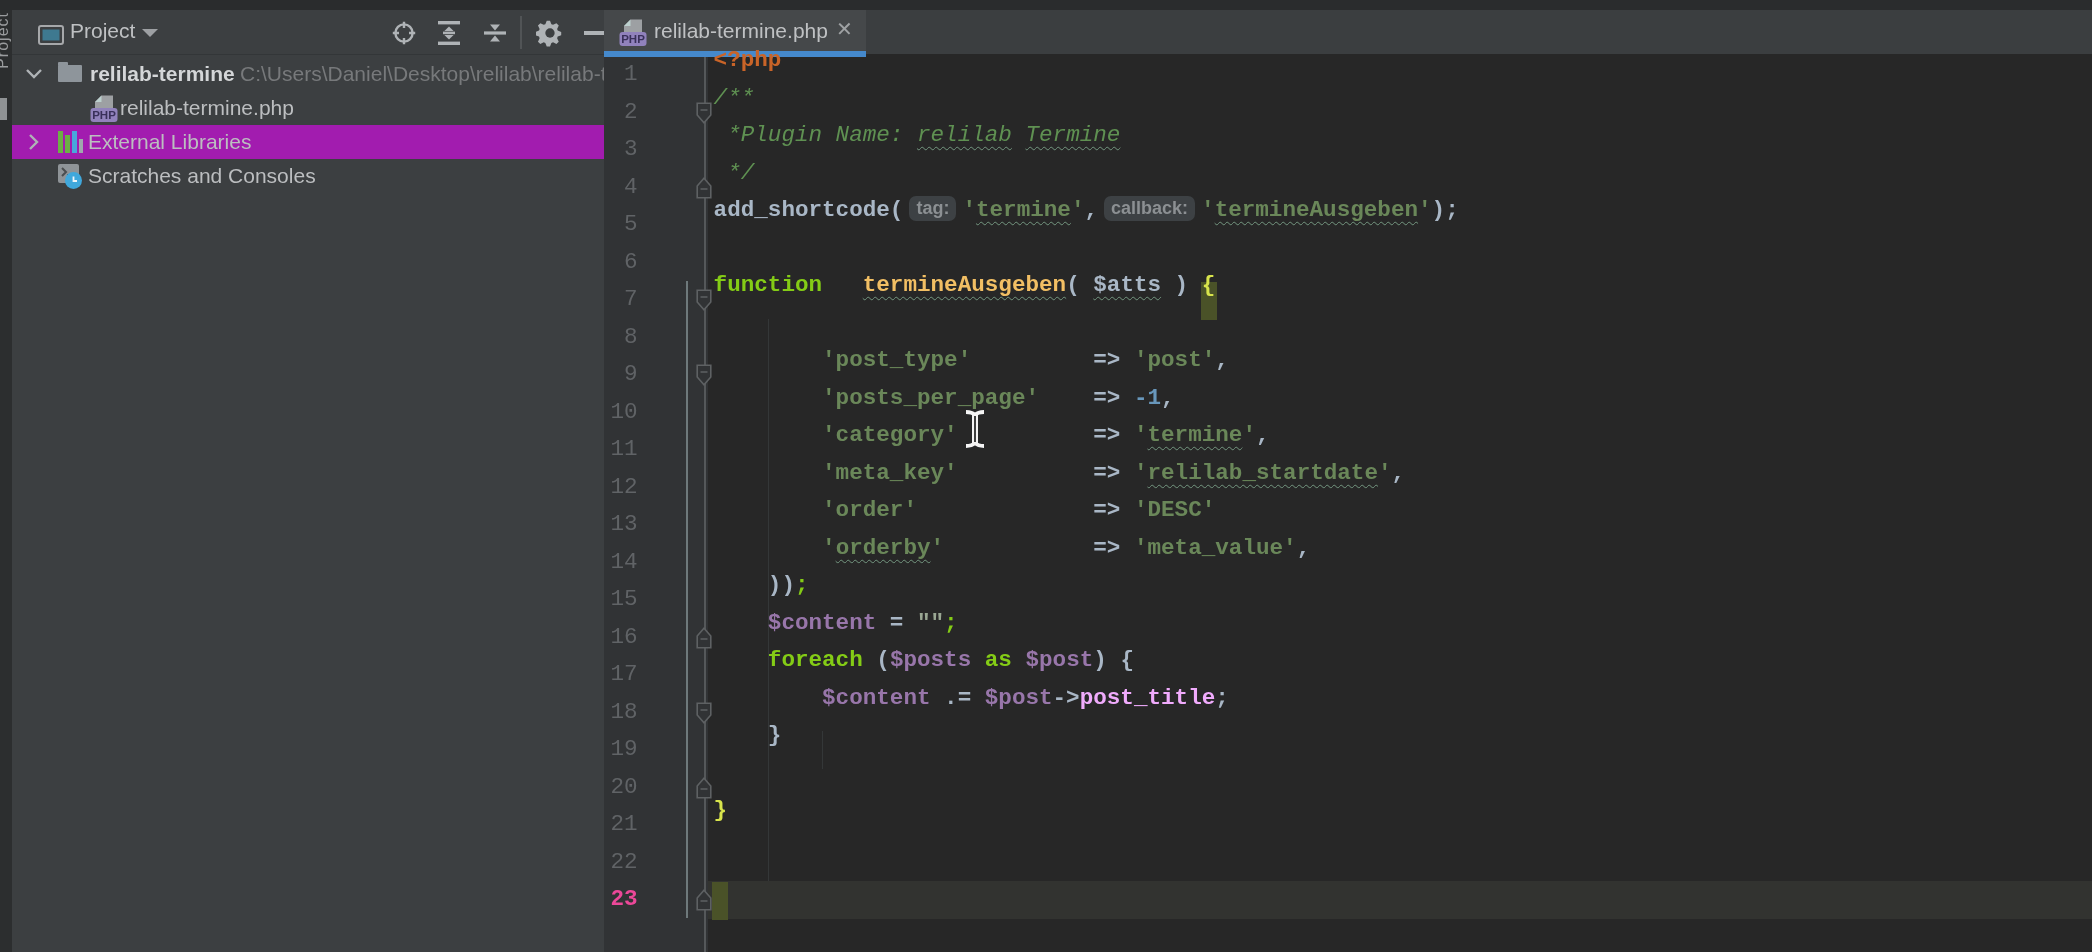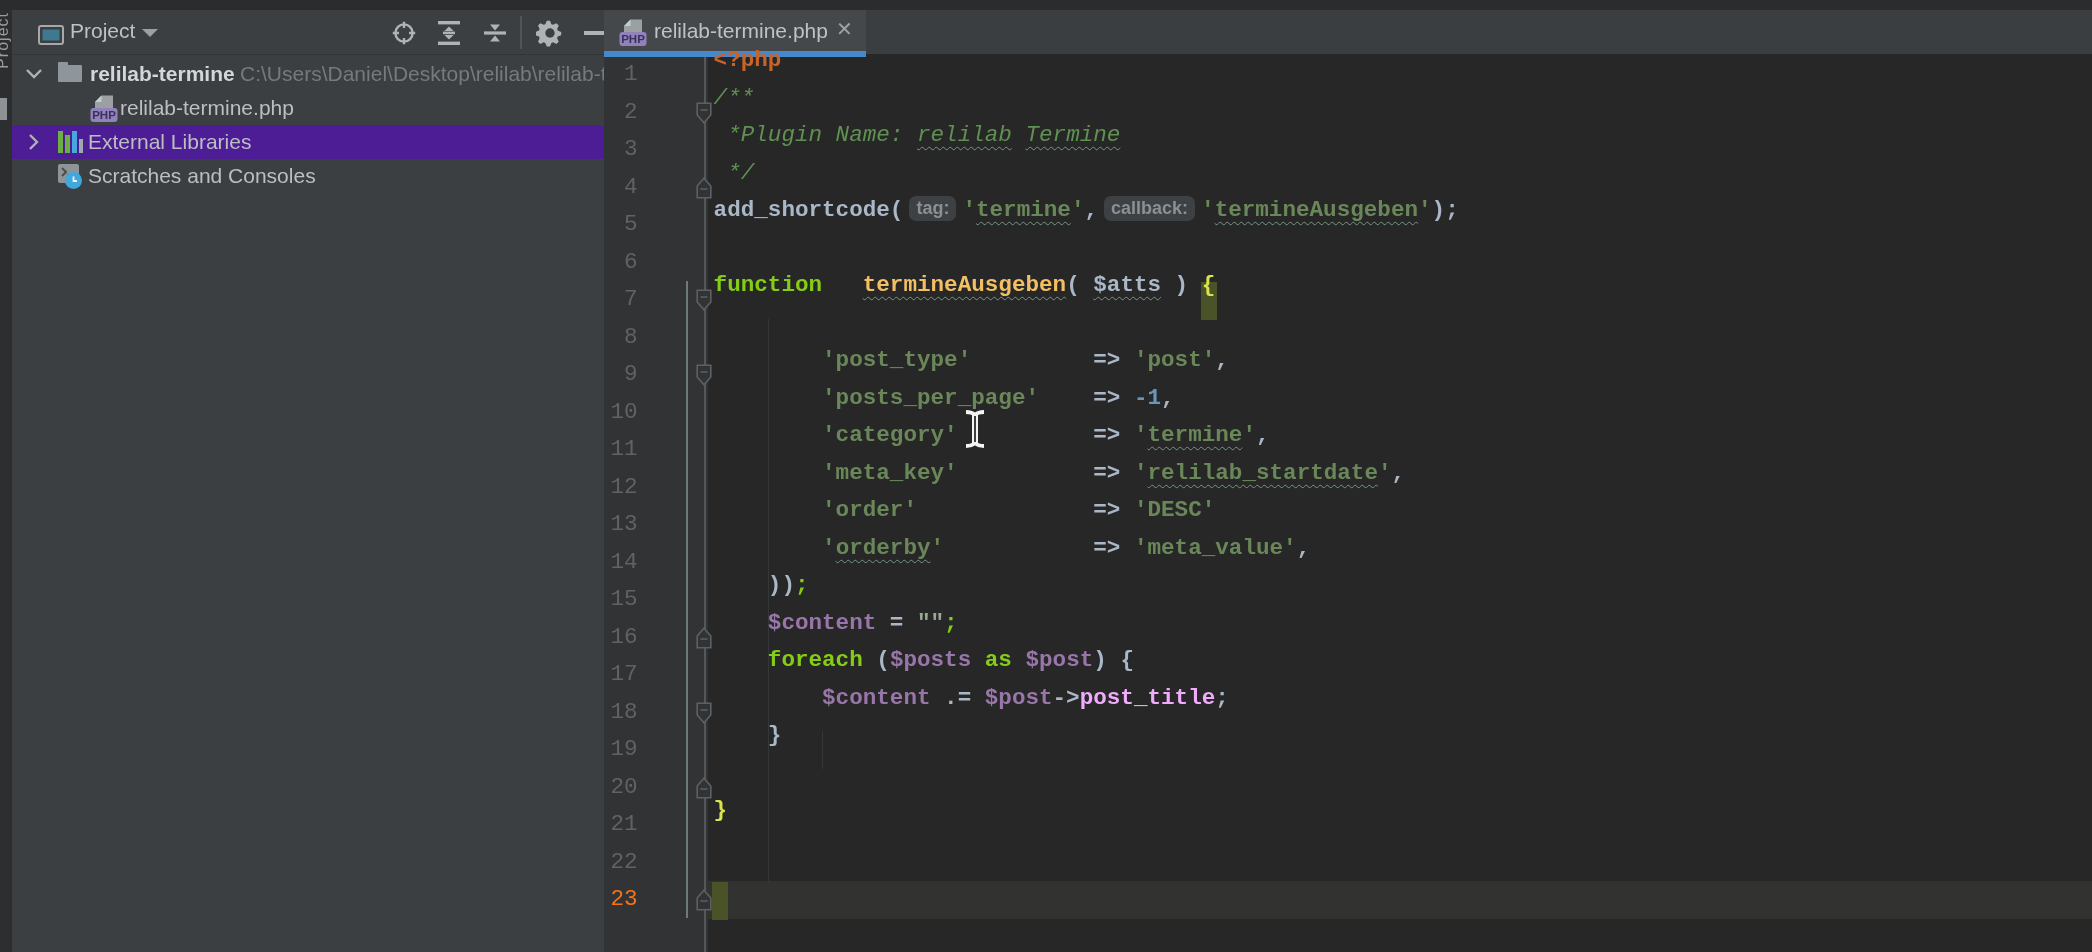--- a/index.html
+++ b/index.html
@@ -24,21 +24,21 @@
   #tabtxt{left:654px;top:19px;color:#BFC1C3;font-size:21px;}
   #tabx{left:836px;top:17px;color:#9FA2A4;font-size:20px;}
   #gutter{left:604px;top:57px;width:104px;height:895px;background:#313335;}
   #foldline{left:704px;top:57px;width:2px;height:895px;background:#55585A;}
   #activeline{left:686px;top:281px;width:1.7px;height:637px;background:#6E797B;}
   #caretrow{left:708px;top:881.3px;width:1384px;height:37.5px;background:#323330;}
   .ig{position:absolute;width:1px;background:#343738;}
   #numcol{left:604px;top:56.25px;width:33.6px;}
   .ln{height:37.5px;line-height:37.5px;text-align:right;color:#606366;
        font-family:"Liberation Mono",monospace;font-size:22.6px;}
-  .ln.cur{color:#f97316;font-weight:normal;}
+  .ln.cur{color:#ec4899;font-weight:bold;}
   .fm{position:absolute;left:696px;}
   #code{left:713.6px;top:42px;font-family:"Liberation Mono",monospace;font-size:22.6px;font-weight:bold;}
   .cl{height:37.5px;line-height:37.5px;white-space:pre;}
   .d{color:#A9B7C6;} .k{color:#84cc16;} .s{color:#6A8759;} .q{color:#9AA793;} .v{color:#9876AA;}
   .n{color:#6897BB;} .c{color:#5F9152;font-style:italic;font-weight:normal;} .f{color:#F2BF64;}
   .p{color:#f0abfc;} .t{color:#C96428;}
   .b{color:#D8E44C;} .b2{color:#D8E44C;}
   .w{text-decoration:underline wavy #739680;text-decoration-thickness:1.3px;
       text-underline-offset:5px;text-decoration-skip-ink:none;}
   .hint{display:inline-block;background:#3D4144;color:#8C9093;border-radius:7px;
@@ -99,21 +99,21 @@
   </div>
   <div class="row" style="top:81px">
     <span style="position:absolute;left:78px;top:4px"><span style="position:relative;display:inline-block;width:26px;height:28px"><svg width="28" height="28" viewBox="0 0 28 28" style="position:absolute;left:0;top:0">
   <path d="M11.5,0.5 H23 V13 H5 V7 Z" fill="#9DA0A3"></path>
   <path d="M5,7 L11.5,0.5 V7 Z" fill="#BCD0CE"></path>
   <rect x="0.5" y="13" width="27" height="14" rx="3" fill="#9182BC"></rect>
   <text x="14" y="24" font-family="Liberation Sans,sans-serif" font-size="11.5" font-weight="bold" fill="#39305A" text-anchor="middle">PHP</text>
 </svg></span></span>
     <span class="lbl" style="left:108px">relilab-termine.php</span>
   </div>
-  <div class="row" style="top:115px;background:#4c1d95">
+  <div class="row" style="top:115px;background:#a21caf">
     <svg style="position:absolute;left:16px;top:8px" width="12" height="18" viewBox="0 0 12 18" fill="none" stroke="#AFB3B6" stroke-width="2.4">
         <path d="M2,2 L9,9 L2,16"></path>
       </svg>
     <div style="position:absolute;left:46px;top:6px;width:5px;height:22px;background:#6CAF45"></div>
     <div style="position:absolute;left:53px;top:10px;width:5px;height:18px;background:#6CAF45"></div>
     <div style="position:absolute;left:60px;top:6px;width:5px;height:22px;background:#48A7DC"></div>
     <div style="position:absolute;left:67px;top:14px;width:4px;height:14px;background:#9FA8AD"></div>
     <span class="lbl" style="left:76px">External Libraries</span>
   </div>
   <div class="row" style="top:149px">

